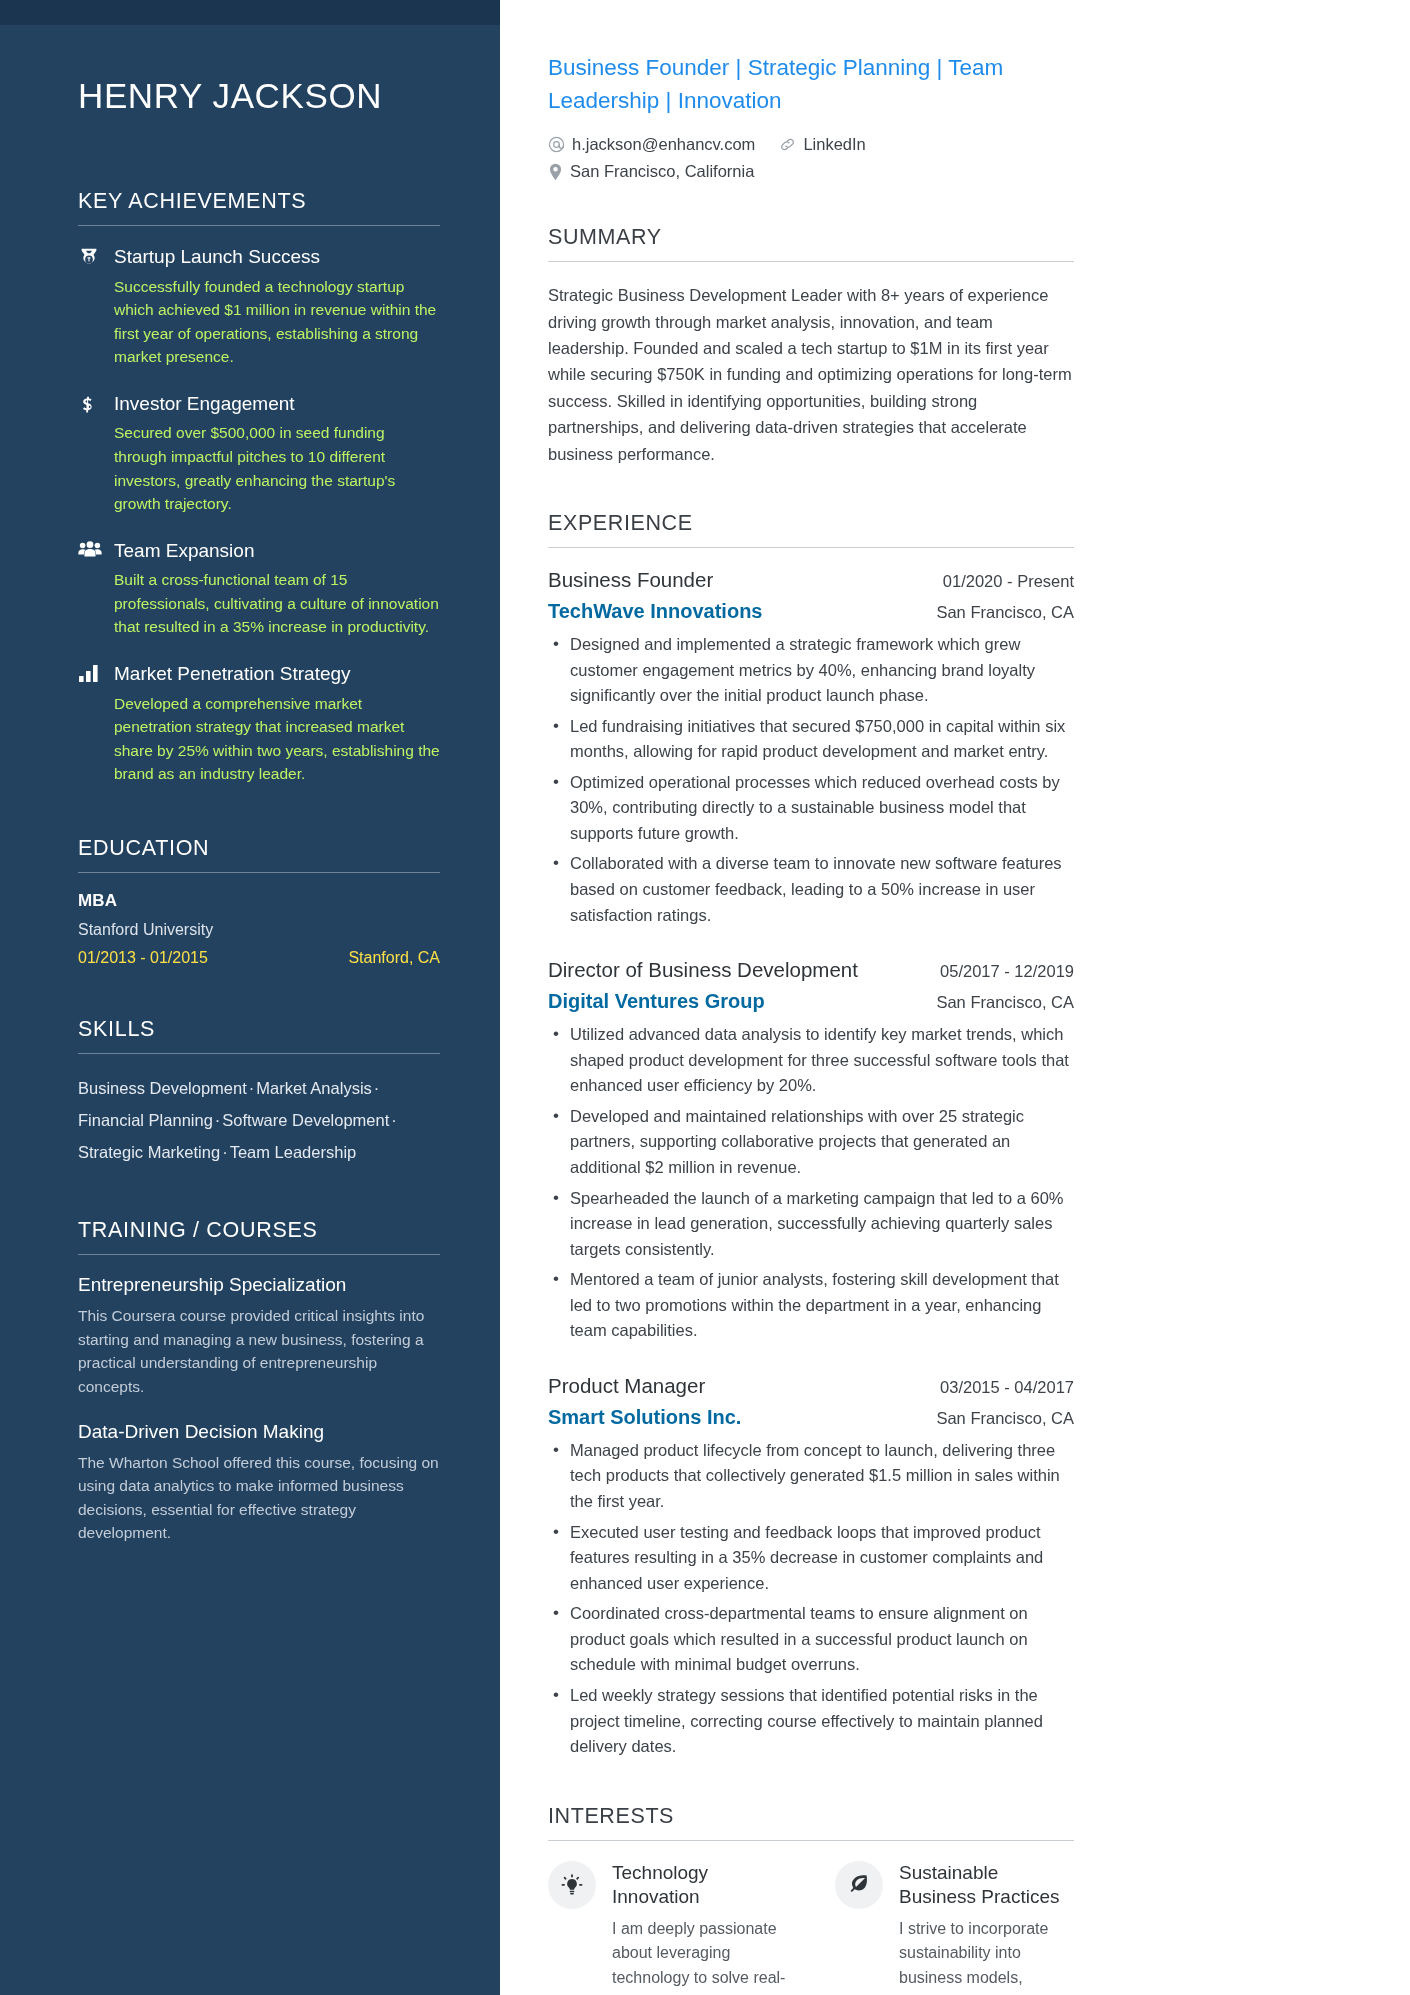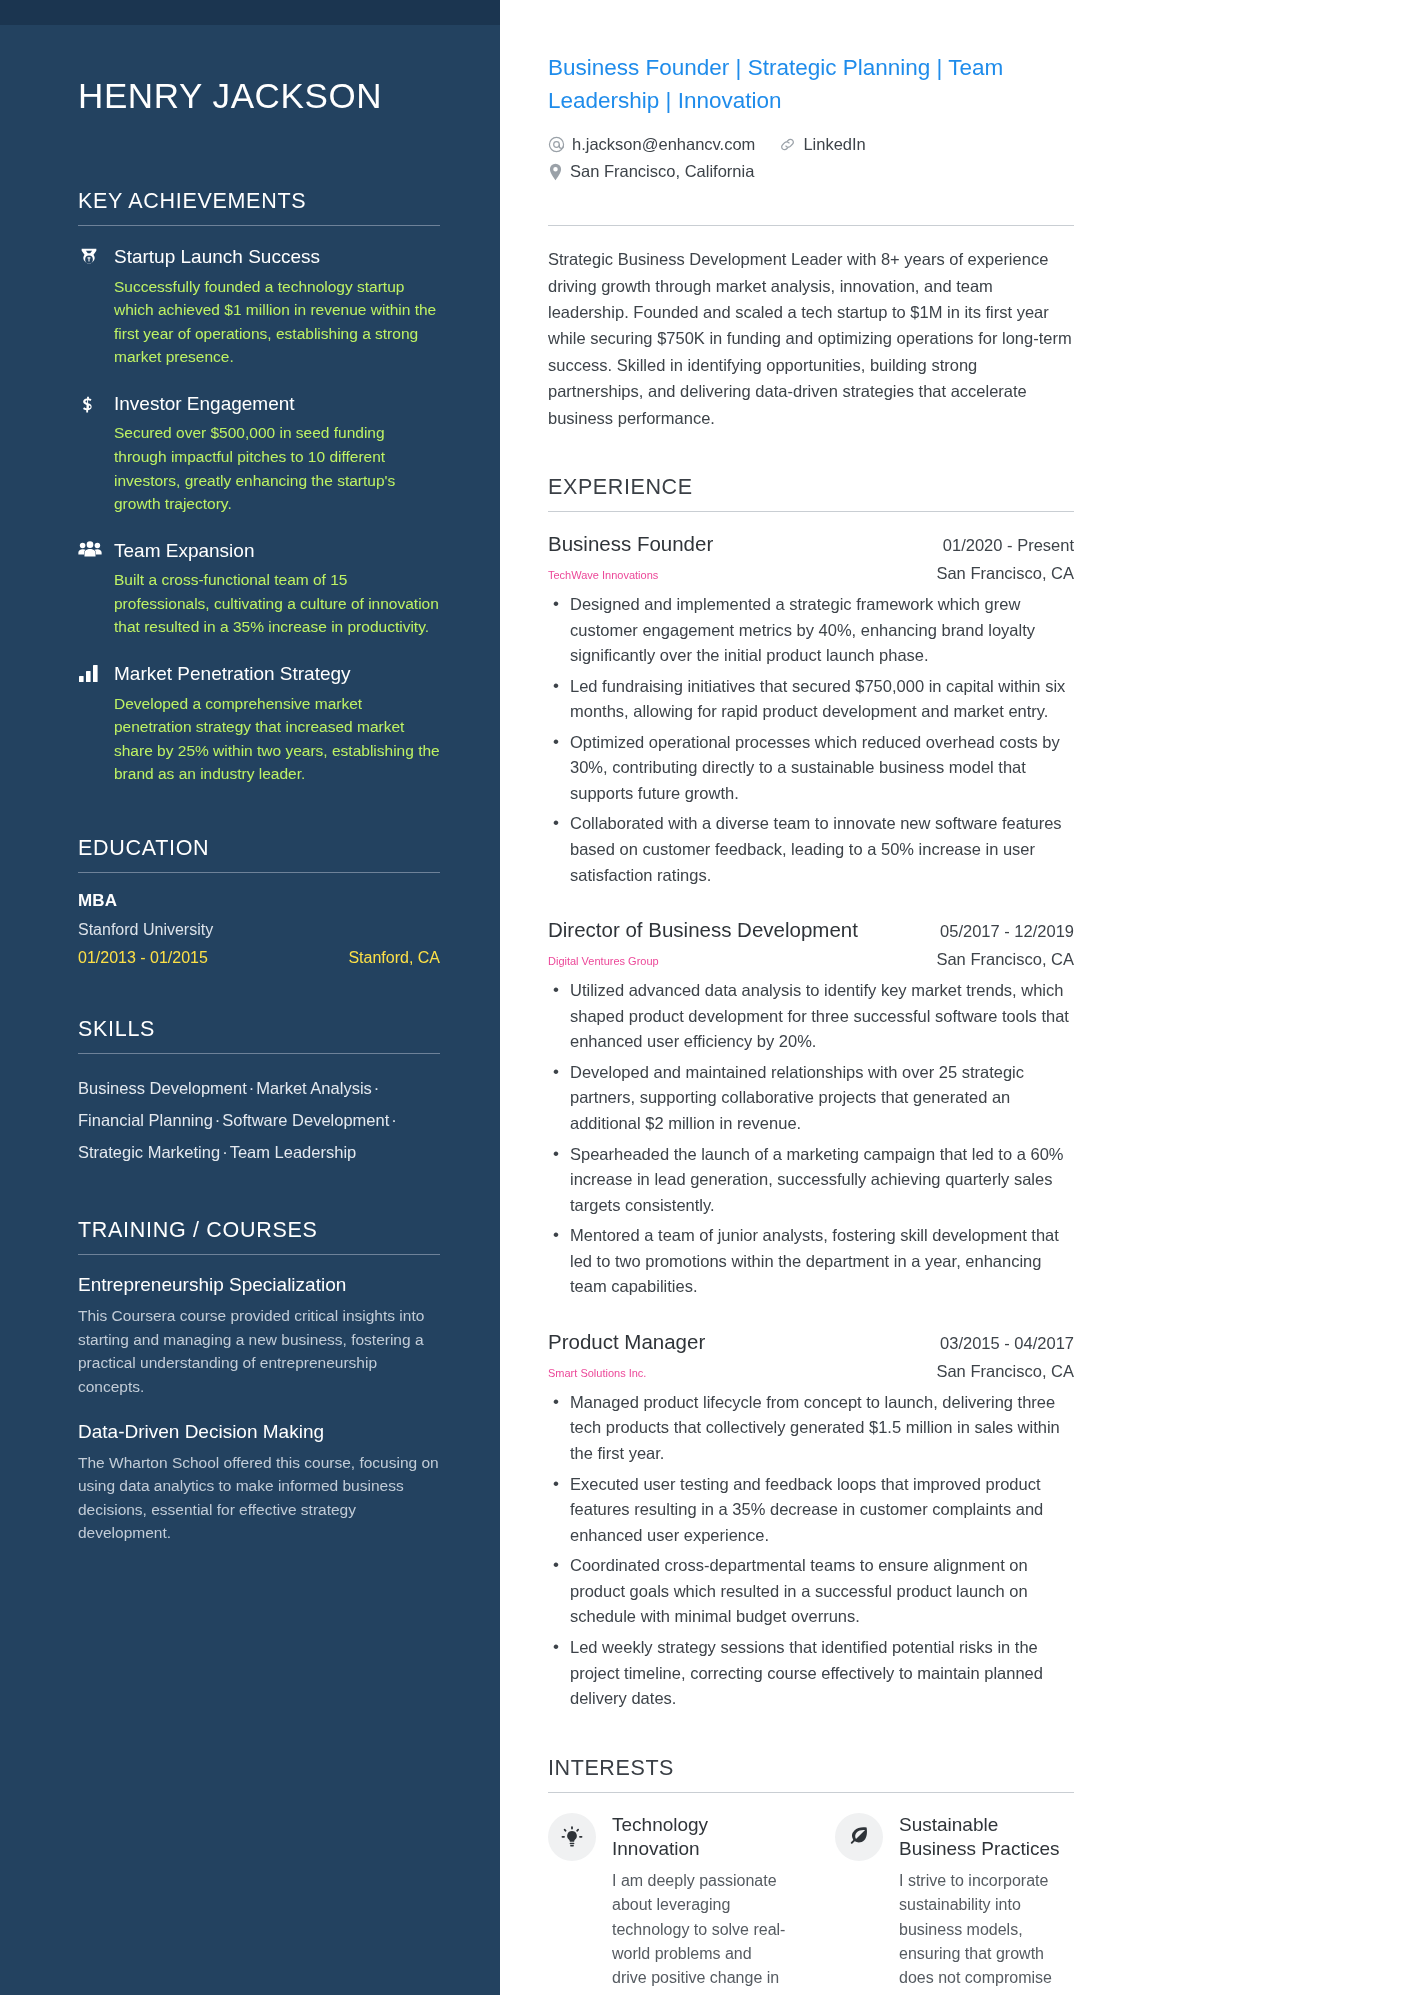--- a/index.html
+++ b/index.html
@@ -201,22 +201,23 @@
     font-weight: 400;
   }
   .job-dates {
     font-size: 16.5px;
     color: #3d4349;
     white-space: nowrap;
     padding-left: 16px;
   }
   .job-row2 { margin-top: 8px; margin-bottom: 9px; }
   .job-company {
-    font-size: 11px;
-    color: #ec4899;
+    font-size: 20px;
+    color: #0369a1;
+    font-weight: bold;
   }
   .job-location {
     font-size: 16.5px;
     color: #3d4349;
     white-space: nowrap;
     padding-left: 16px;
   }
   ul.bullets { list-style: none; margin: 0; padding: 0; }
   ul.bullets li {
     position: relative;
@@ -437,20 +438,21 @@
       </span>
       <span class="contact-item">
         <svg width="15" height="18" viewBox="0 0 16 20" fill="#9aa1a8">
           <path d="M8 0.8a6.2 6.2 0 0 0-6.2 6.2c0 4.6 6.2 12.2 6.2 12.2s6.2-7.6 6.2-12.2A6.2 6.2 0 0 0 8 .8zm0 8.6a2.5 2.5 0 1 1 0-5 2.5 2.5 0 0 1 0 5z"></path>
         </svg>
         <span>San Francisco, California</span>
       </span>
     </div>
 
     <section class="sec">
+      <div class="sec-title">SUMMARY</div>
       <div class="sec-rule"></div>
       <p class="summary-text">Strategic Business Development Leader with 8+ years of experience driving growth through market analysis, innovation, and team leadership. Founded and scaled a tech startup to $1M in its first year while securing $750K in funding and optimizing operations for long-term success. Skilled in identifying opportunities, building strong partnerships, and delivering data-driven strategies that accelerate business performance.</p>
     </section>
 
     <section class="sec">
       <div class="sec-title">EXPERIENCE</div>
       <div class="sec-rule"></div>
 
       <div class="job">
         <div class="job-row1">

